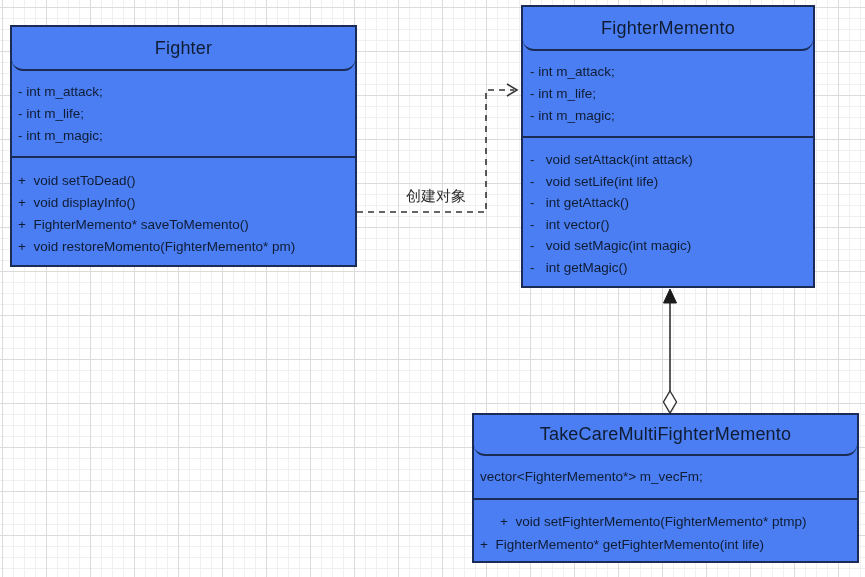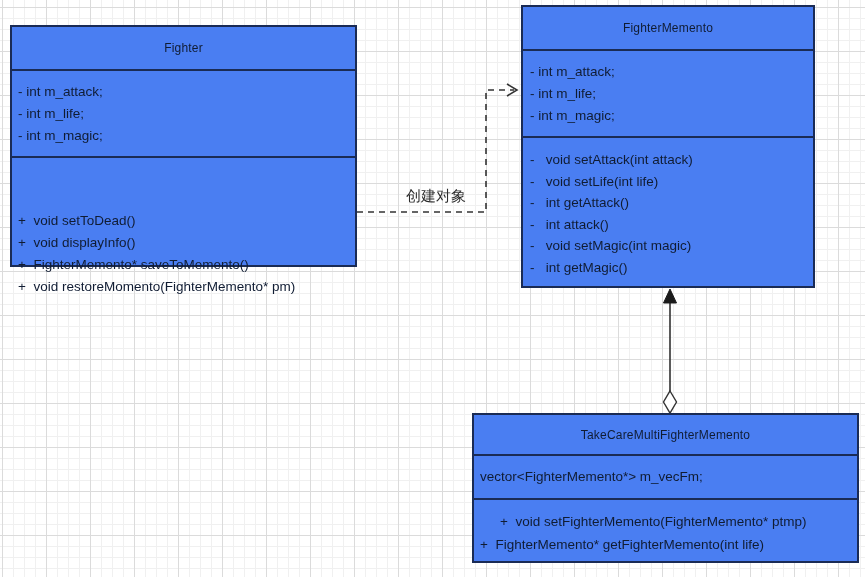--- a/index.html
+++ b/index.html
@@ -31,21 +31,21 @@
   .connectors{position:absolute;left:0;top:0;width:865px;height:577px;pointer-events:none;}
   .uml-class{
     position:absolute;box-sizing:border-box;
     background:var(--box-fill);
     border:2px solid var(--box-border);
     color:var(--box-text);
   }
   .uml-title{
     box-sizing:border-box;display:flex;align-items:center;justify-content:center;
     border-bottom:2px solid var(--box-border);
-    font-size:12px;letter-spacing:.2px;
+    font-size:18px;letter-spacing:.2px;border-radius:11px;
   }
   .uml-section{box-sizing:border-box;border-bottom:2px solid var(--box-border);}
   .uml-section.last{border-bottom:none;}
   .member{
     white-space:pre;font-size:13.5px;color:var(--box-text);
     overflow:hidden;
   }
   .edge-label{
     position:absolute;font-size:15px;color:var(--label-text);
     white-space:nowrap;line-height:15px;
@@ -68,40 +68,40 @@
     </g>
   </svg>
 
   <div class="uml-class" id="fighter" style="left:10px;top:25px;width:347px;height:242px;">
     <div class="uml-title" style="height:44px;">Fighter</div>
     <div class="uml-section" style="height:87px;padding:10px 6px 0;">
       <div class="member" style="line-height:22px;">- int m_attack;</div>
       <div class="member" style="line-height:22px;">- int m_life;</div>
       <div class="member" style="line-height:22px;">- int m_magic;</div>
     </div>
-    <div class="uml-section last" style="padding:12px 6px 0;margin-top:40px;">
+    <div class="uml-section last" style="padding:12px 6px 0;">
       <div class="member" style="line-height:22px;">+  void setToDead()</div>
       <div class="member" style="line-height:22px;">+  void displayInfo()</div>
       <div class="member" style="line-height:22px;">+  FighterMemento* saveToMemento()</div>
       <div class="member" style="line-height:22px;">+  void restoreMomento(FighterMemento* pm)</div>
     </div>
   </div>
 
   <div class="uml-class" id="fighter-memento" style="left:521px;top:5px;width:294px;height:283px;">
     <div class="uml-title" style="height:44px;">FighterMemento</div>
     <div class="uml-section" style="height:87px;padding:10px 7px 0;">
       <div class="member" style="line-height:22px;">- int m_attack;</div>
       <div class="member" style="line-height:22px;">- int m_life;</div>
       <div class="member" style="line-height:22px;">- int m_magic;</div>
     </div>
     <div class="uml-section last" style="padding:11px 7px 0;">
       <div class="member" style="line-height:21.5px;">-   void setAttack(int attack)</div>
       <div class="member" style="line-height:21.5px;">-   void setLife(int life)</div>
       <div class="member" style="line-height:21.5px;">-   int getAttack()</div>
-      <div class="member" style="line-height:21.5px;">-   int attack()</div>
+      <div class="member" style="line-height:21.5px;">-   int vector()</div>
       <div class="member" style="line-height:21.5px;">-   void setMagic(int magic)</div>
       <div class="member" style="line-height:21.5px;">-   int getMagic()</div>
     </div>
   </div>
 
   <div class="uml-class" id="take-care" style="left:472px;top:413px;width:387px;height:150px;">
     <div class="uml-title" style="height:41px;">TakeCareMultiFighterMemento</div>
     <div class="uml-section" style="height:44px;padding:10px 6px 0;">
       <div class="member" style="line-height:22px;">vector&lt;FighterMemento*&gt; m_vecFm;</div>
     </div>

